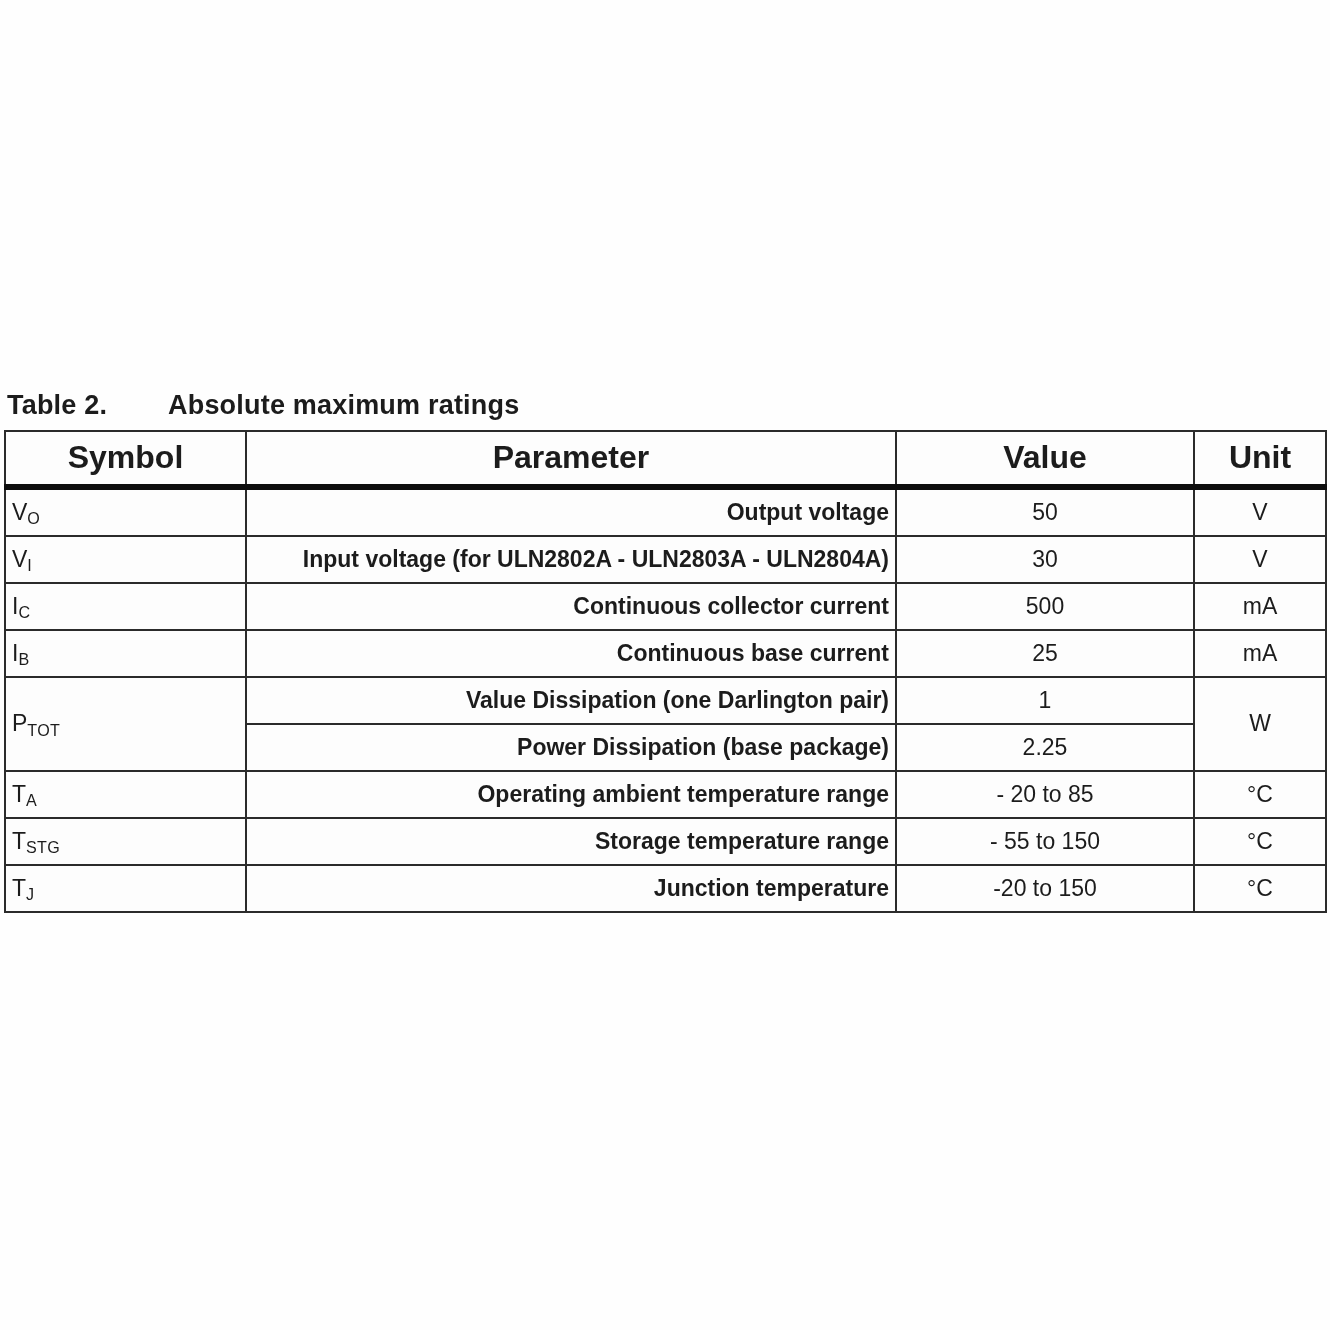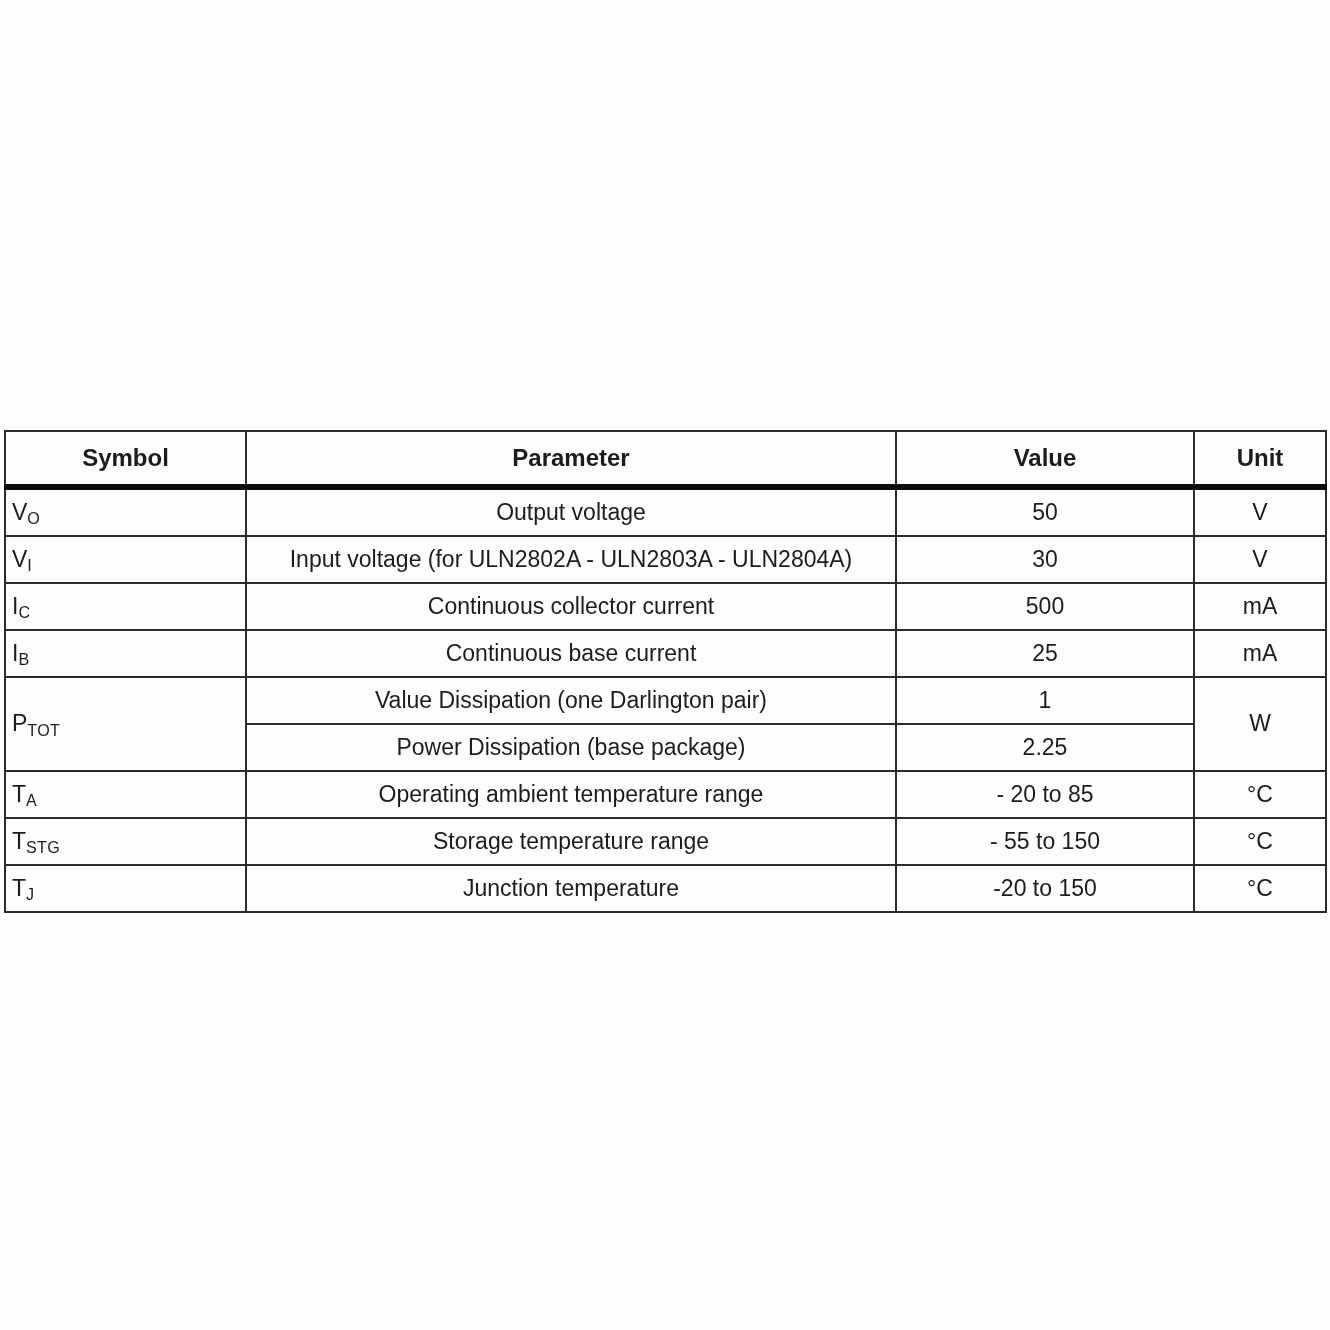--- a/index.html
+++ b/index.html
@@ -45,54 +45,59 @@
   table.ratings th,
   table.ratings td {
     border: 2px solid #2b2b2b;
     font-size: 23px;
     line-height: 1.1;
     padding: 0 6px;
     background: #fdfdfd;
   }
   table.ratings thead th {
     height: 52px;
-    font-size: 24px;
+    font-size: 32px;
     font-weight: bold;
     text-align: center;
     border-bottom: 6px solid #0d0d0d;
   }
   table.ratings tbody td {
     height: 45px;
   }
   td.cell-symbol {
     text-align: left;
     font-size: 24px;
   }
   td.cell-param {
-    text-align: center;
+    text-align: right;
     padding-left: 11px;
+    font-weight: bold;
   }
   td.cell-value {
     text-align: center;
   }
   td.cell-unit {
     text-align: center;
   }
   .sub {
     font-size: 0.70em;
     position: relative;
     top: 0.28em;
     letter-spacing: 0.3px;
   }
 </style>
 </head>
 <body>
 
 <div class="page">
 
+  <div class="table-caption">
+    <span class="caption-label">Table 2.</span>
+    <span class="caption-title">Absolute maximum ratings</span>
+  </div>
 
   <table class="ratings">
     <colgroup>
       <col class="c-symbol">
         <col class="c-param">
         <col class="c-value">
         <col class="c-unit">
     </colgroup>
     <thead>
       <tr>

